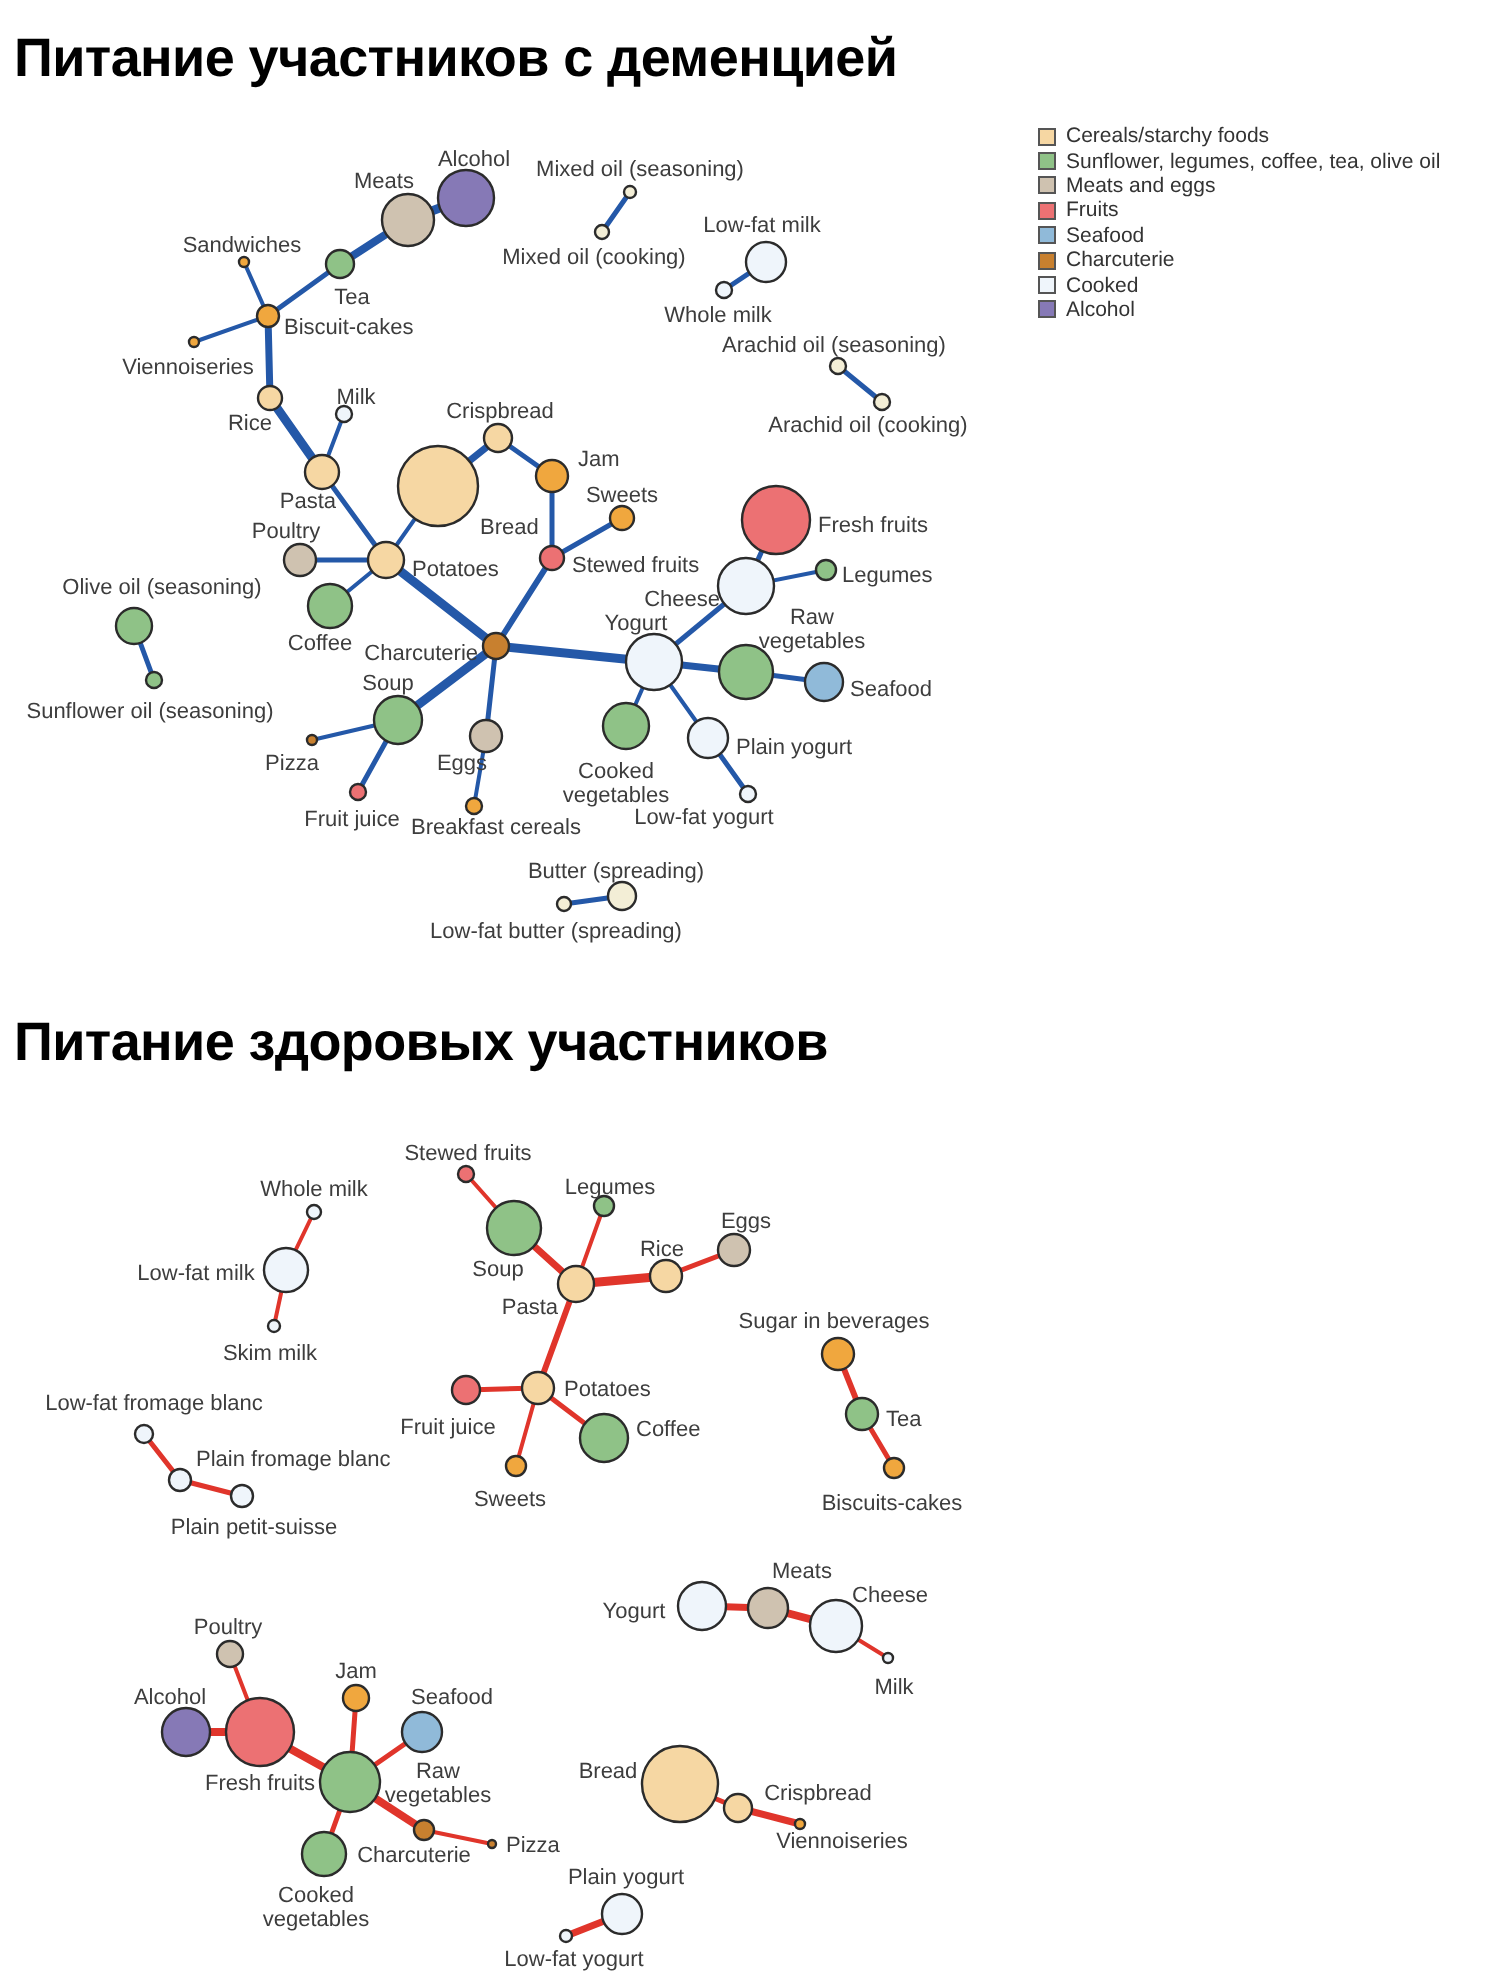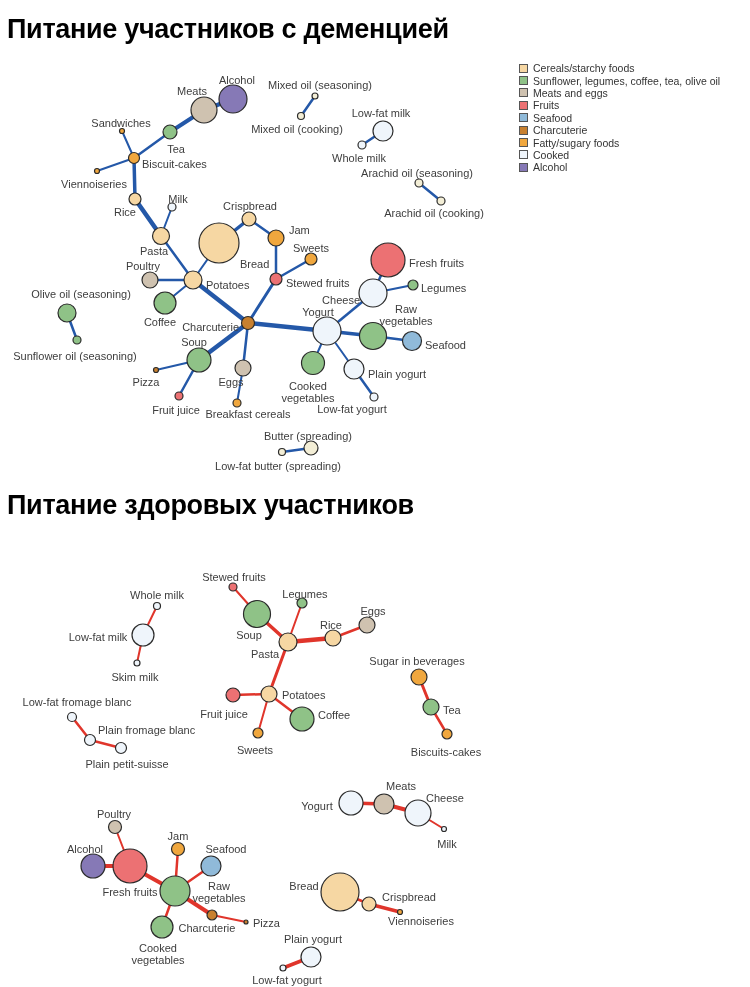--- a/index.html
+++ b/index.html
@@ -1,21 +1,21 @@
 <!DOCTYPE html>
 <html><head>
 <meta charset="utf-8">
 <style>
   html,body{margin:0;padding:0;background:#fff;}
   .page{position:relative;width:744px;height:987px;background:#ffffff;
         font-family:"Liberation Sans",sans-serif;overflow:hidden;}
   .title{position:absolute;left:7px;margin:0;font-size:27px;font-weight:bold;
          color:#000;letter-spacing:-0.3px;white-space:nowrap;}
   #title-dementia{top:14px;}
-  #title-healthy{top:490px;}
+  #title-healthy{top:506px;}
   #net{position:absolute;left:0;top:0;}
   #net text{font-family:"Liberation Sans",sans-serif;font-size:11px;fill:#3d3d3d;}
   .legend{position:absolute;left:483px;top:62px;}
   .legend-row{display:flex;align-items:center;height:12.4px;margin-left:36px;}
   .legend-swatch{width:7px;height:7px;border:1px solid #555;margin-right:5px;flex:0 0 auto;}
   .legend-label{font-size:10.5px;color:#333;white-space:nowrap;line-height:12px;}
 </style>
 </head>
 <body>
 
@@ -273,24 +273,20 @@
       </div>
       <div class="legend-row">
         <span class="legend-swatch" style="background: rgb(144, 186, 217);"></span>
         <span class="legend-label">Seafood</span>
       </div>
       <div class="legend-row">
         <span class="legend-swatch" style="background: rgb(200, 128, 47);"></span>
         <span class="legend-label">Charcuterie</span>
       </div>
       <div class="legend-row">
-        <span class="legend-swatch" style="background: rgb(240, 167, 62);"></span>
-        <span class="legend-label">Fatty/sugary foods</span>
-      </div>
-      <div class="legend-row">
         <span class="legend-swatch" style="background: rgb(239, 245, 251);"></span>
         <span class="legend-label">Cooked</span>
       </div>
       <div class="legend-row">
         <span class="legend-swatch" style="background: rgb(134, 121, 182);"></span>
         <span class="legend-label">Alcohol</span>
       </div>
     </div>
 </div>
 

